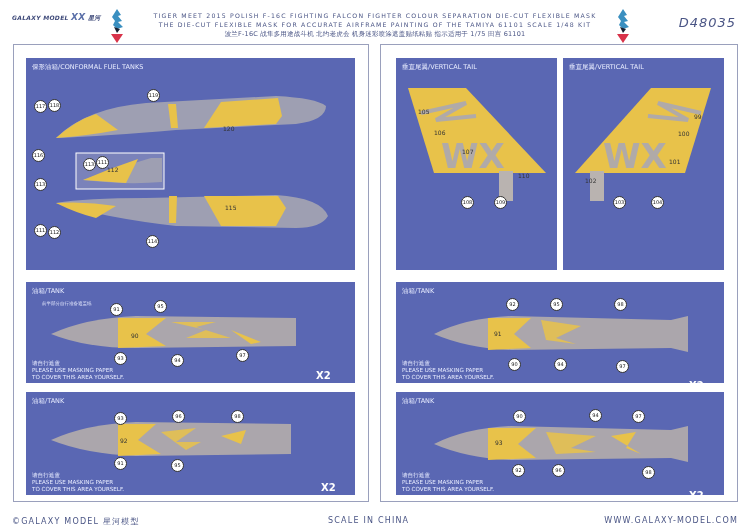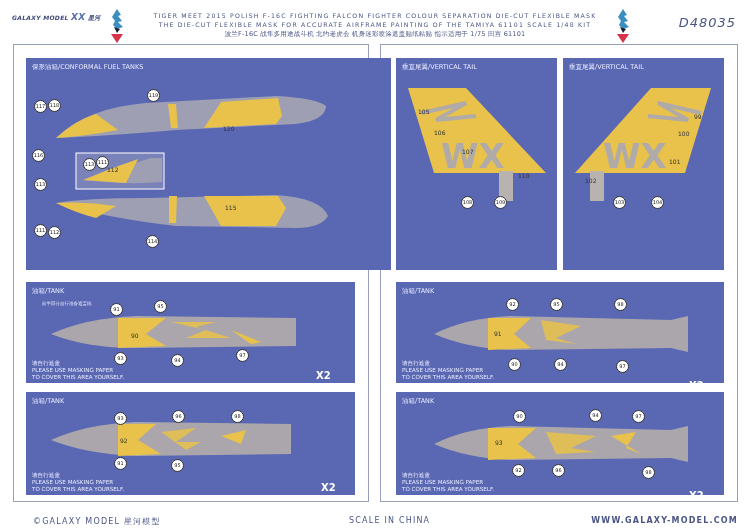--- a/index.html
+++ b/index.html
@@ -13,21 +13,21 @@
   .hdr-cn{font-size:6.5px;letter-spacing:0.2px;color:#4a5585;}
   .code{right:14px;top:15px;font-style:italic;font-size:13px;color:#4a5585;letter-spacing:1px;font-family:"DejaVu Sans",sans-serif;}
   
   .frame{border:1px solid #9aa0bc;background:#fff;}
   .panel{background:#5a67b3;}
   .ptitle{position:absolute;left:6px;top:5px;color:#e8ecff;font-size:6.5px;white-space:nowrap;}
   .callout{position:absolute;width:11px;height:11px;border-radius:50%;background:#fff;border:1px solid #333;font-size:5px;line-height:11px;text-align:center;color:#222;}
   .lbl{position:absolute;font-size:6px;color:#333;}
   .mask-note{position:absolute;color:#e8ecff;font-size:5.6px;line-height:7px;}
   .x2{position:absolute;color:#ffffff;font-weight:bold;font-size:10px;margin-top:40px;}
-  .footer{top:516px;font-size:8px;color:#4a5585;letter-spacing:1.2px;white-space:nowrap;margin-left:21px;}
+  .footer{top:516px;font-size:8px;color:#4a5585;letter-spacing:1.2px;white-space:nowrap;}
 </style>
 </head>
 <body>
 
 <div class="abs brand">
   <span>GALAXY MODEL</span>
   <span class="x">XX</span>
   <span>星河</span>
 </div>
 <svg class="abs logo" style="left:106px;top:7px;" viewBox="0 0 22 38">
@@ -42,21 +42,21 @@
 </svg>
 <div class="abs hdr-line" style="top:12px;">TIGER MEET 2015 POLISH F-16C FIGHTING FALCON FIGHTER COLOUR SEPARATION DIE-CUT FLEXIBLE MASK</div>
 <div class="abs hdr-line" style="top:21px;">THE DIE-CUT FLEXIBLE MASK FOR ACCURATE AIRFRAME PAINTING OF THE TAMIYA 61101 SCALE 1/48 KIT</div>
 <div class="abs hdr-line hdr-cn" style="top:30px;">波兰F-16C 战隼多用途战斗机 北约老虎会 机身迷彩喷涂遮盖贴纸粘贴 指示适用于 1/75 田宫 61101</div>
 <div class="abs code">D48035</div>
 
 <div class="abs frame" style="left:13px;top:44px;width:354px;height:456px;"></div>
 
 <div class="abs frame" style="left:380px;top:44px;width:356px;height:456px;"></div>
 
-<div class="abs panel" style="left:26px;top:58px;width:329px;height:212px;padding-left:36px;">
+<div class="abs panel" style="left:26px;top:58px;width:329px;height:212px;">
   <div class="ptitle">保形油箱/CONFORMAL FUEL TANKS</div>
   <svg style="position:absolute;left:0;top:0;" width="329" height="212">
 
     <path d="M30 80 Q60 50 120 45 L250 38 Q290 40 300 48 Q300 62 270 66 L150 72 Q80 78 30 80 Z" fill="#9e9fb2"></path>
     <path d="M30 80 Q50 62 70 56 L92 72 Q60 78 30 80 Z" fill="#e8c24a"></path>
     <path d="M142 46 L150 46 L152 70 L145 70 Z" fill="#e8c24a"></path>
     <path d="M195 44 L252 40 L256 58 L250 66 L178 70 Z" fill="#e8c24a"></path>
 
     <path d="M30 145 Q60 140 120 140 L250 137 Q295 140 302 158 Q295 170 270 170 L150 168 Q80 160 30 145 Z" fill="#9e9fb2"></path>
     <path d="M30 145 Q60 143 90 148 L70 160 Q50 155 30 145 Z" fill="#e8c24a"></path>
@@ -199,13 +199,13 @@
   <div class="mask-note" style="left:6px;top:80px;">
     <div>请自行遮盖</div>
     <div>PLEASE USE MASKING PAPER</div>
     <div>TO COVER THIS AREA YOURSELF.</div>
   </div>
   <div class="x2" style="left:293px;top:58px;">X2</div>
 </div>
 
 <div class="abs footer" style="left:12px;">©GALAXY MODEL 星河模型</div>
 <div class="abs footer" style="left:328px;">SCALE IN CHINA</div>
-<div class="abs footer" style="right:12px;font-weight:bold;">WWW.GALAXY-MODEL.COM</div>
+<div class="abs footer" style="right:12px;">WWW.GALAXY-MODEL.COM</div>
 
 </body></html>

